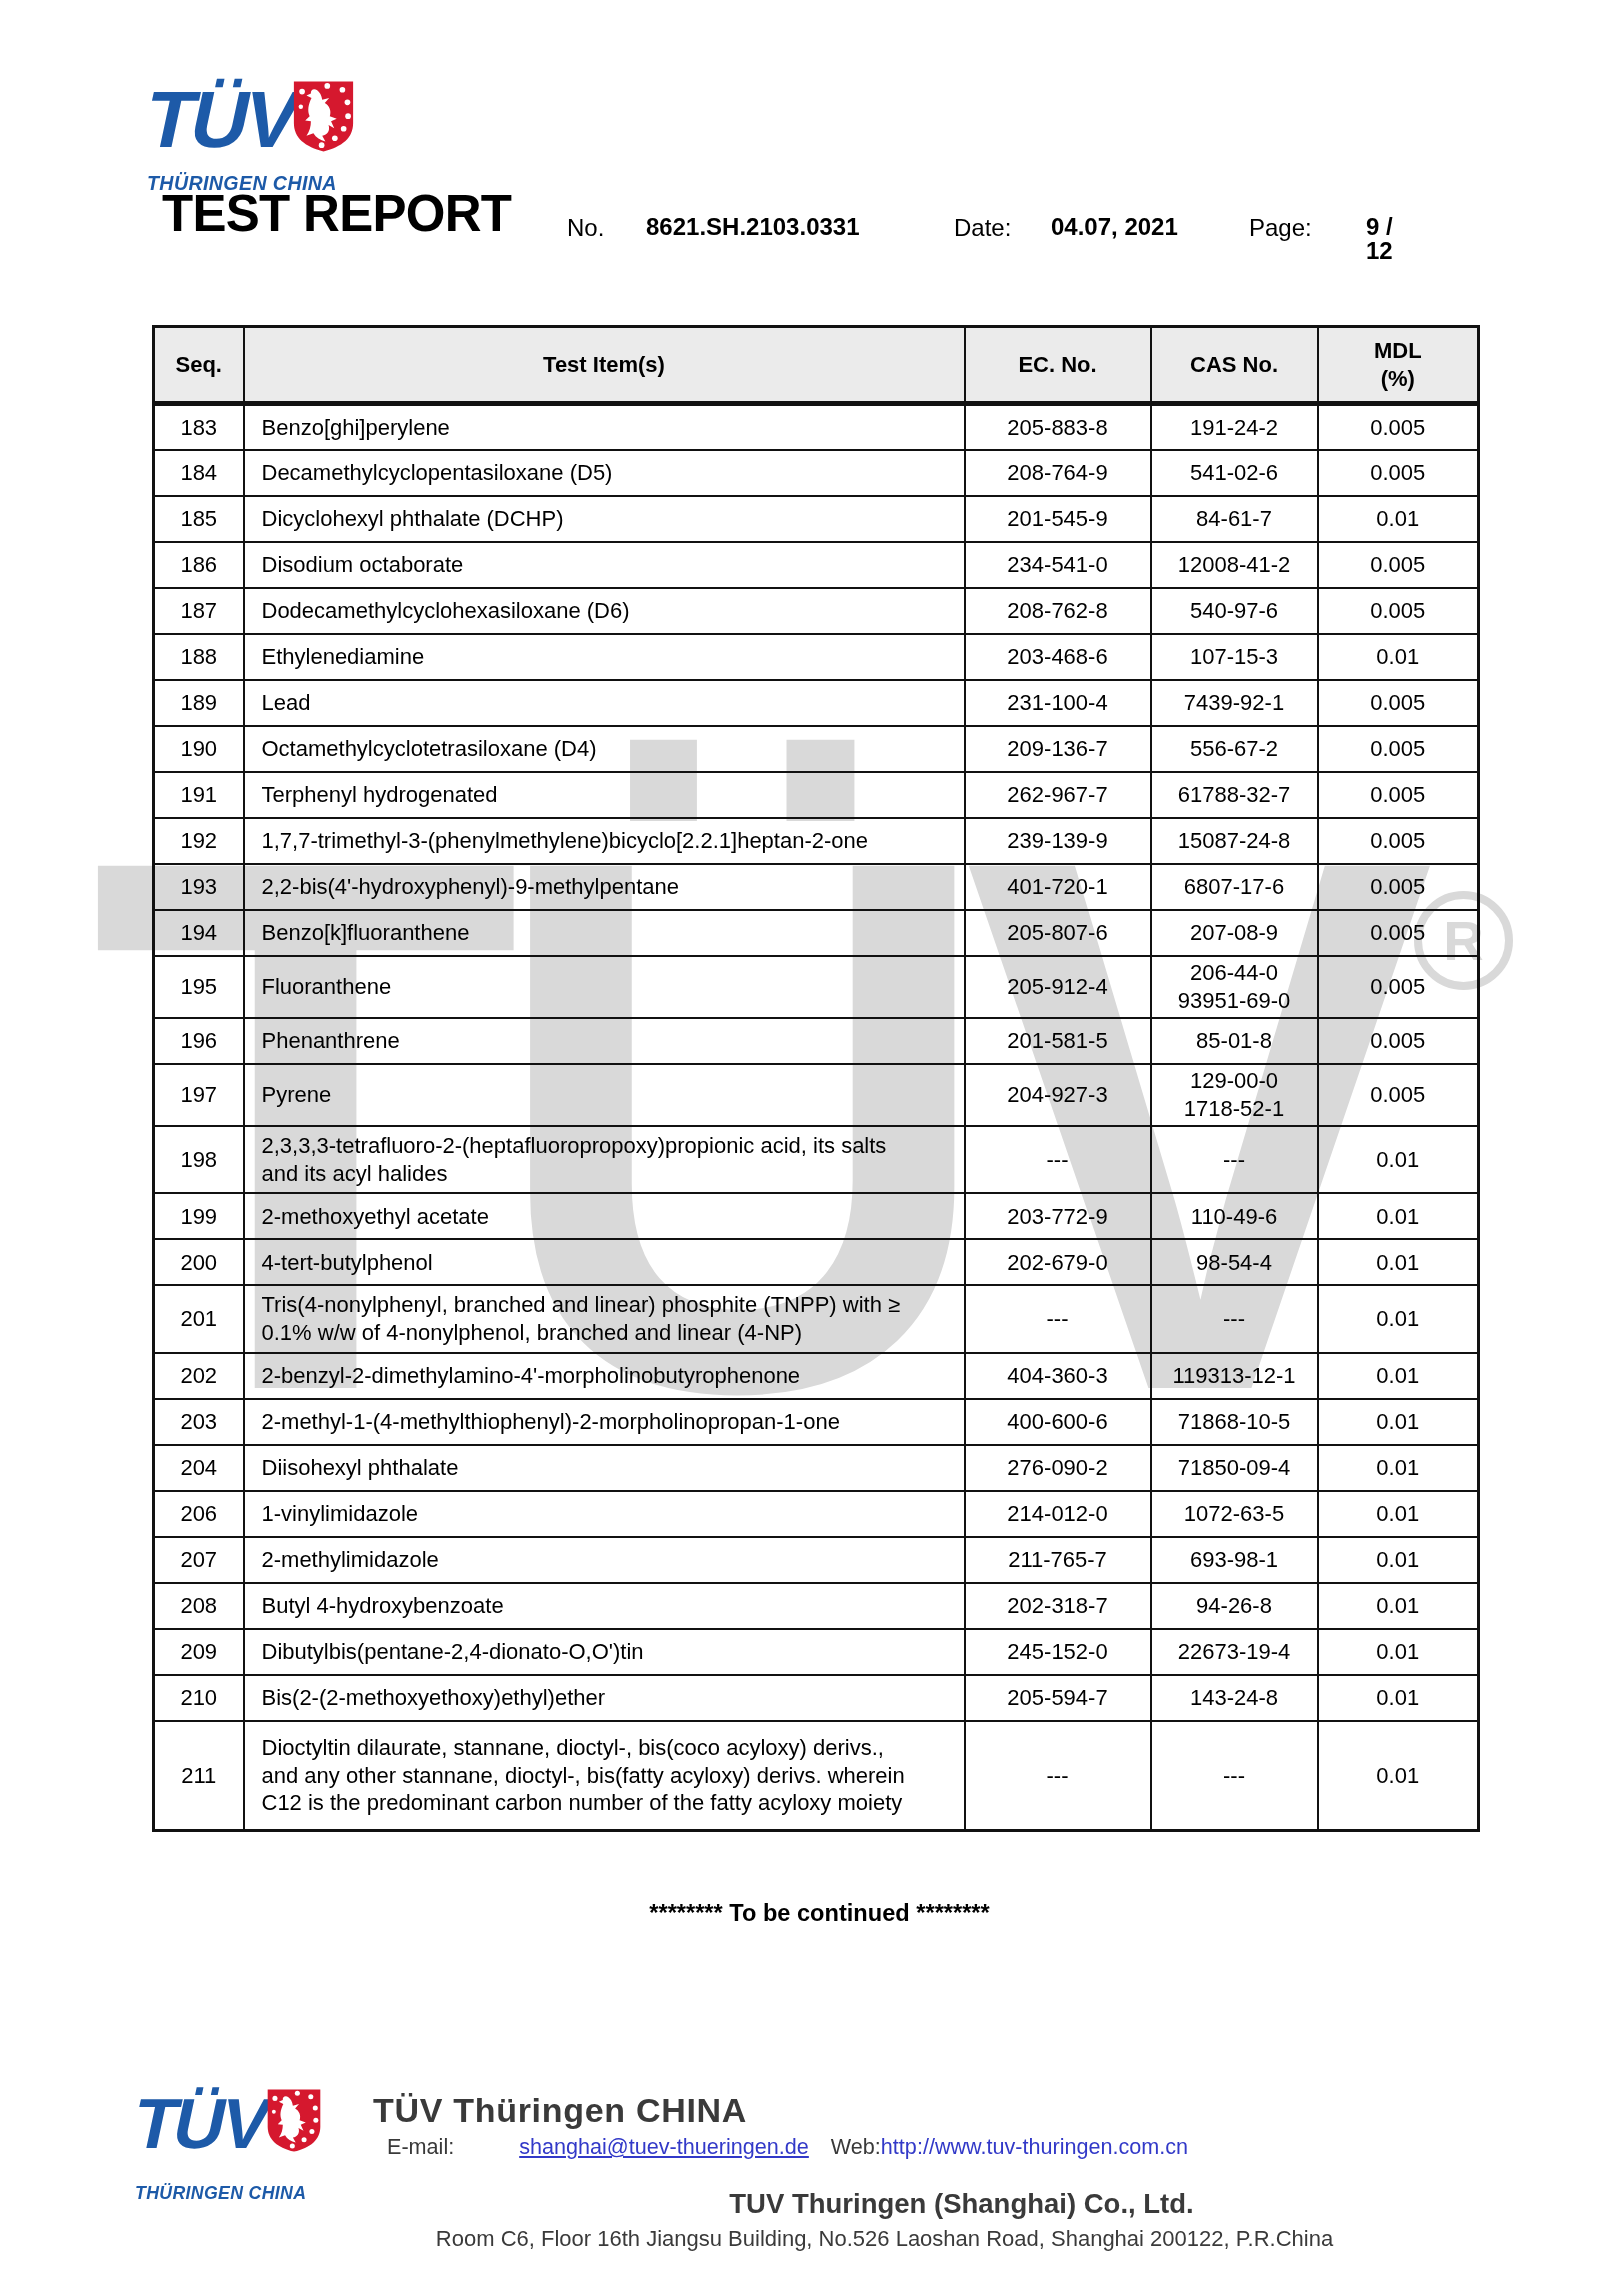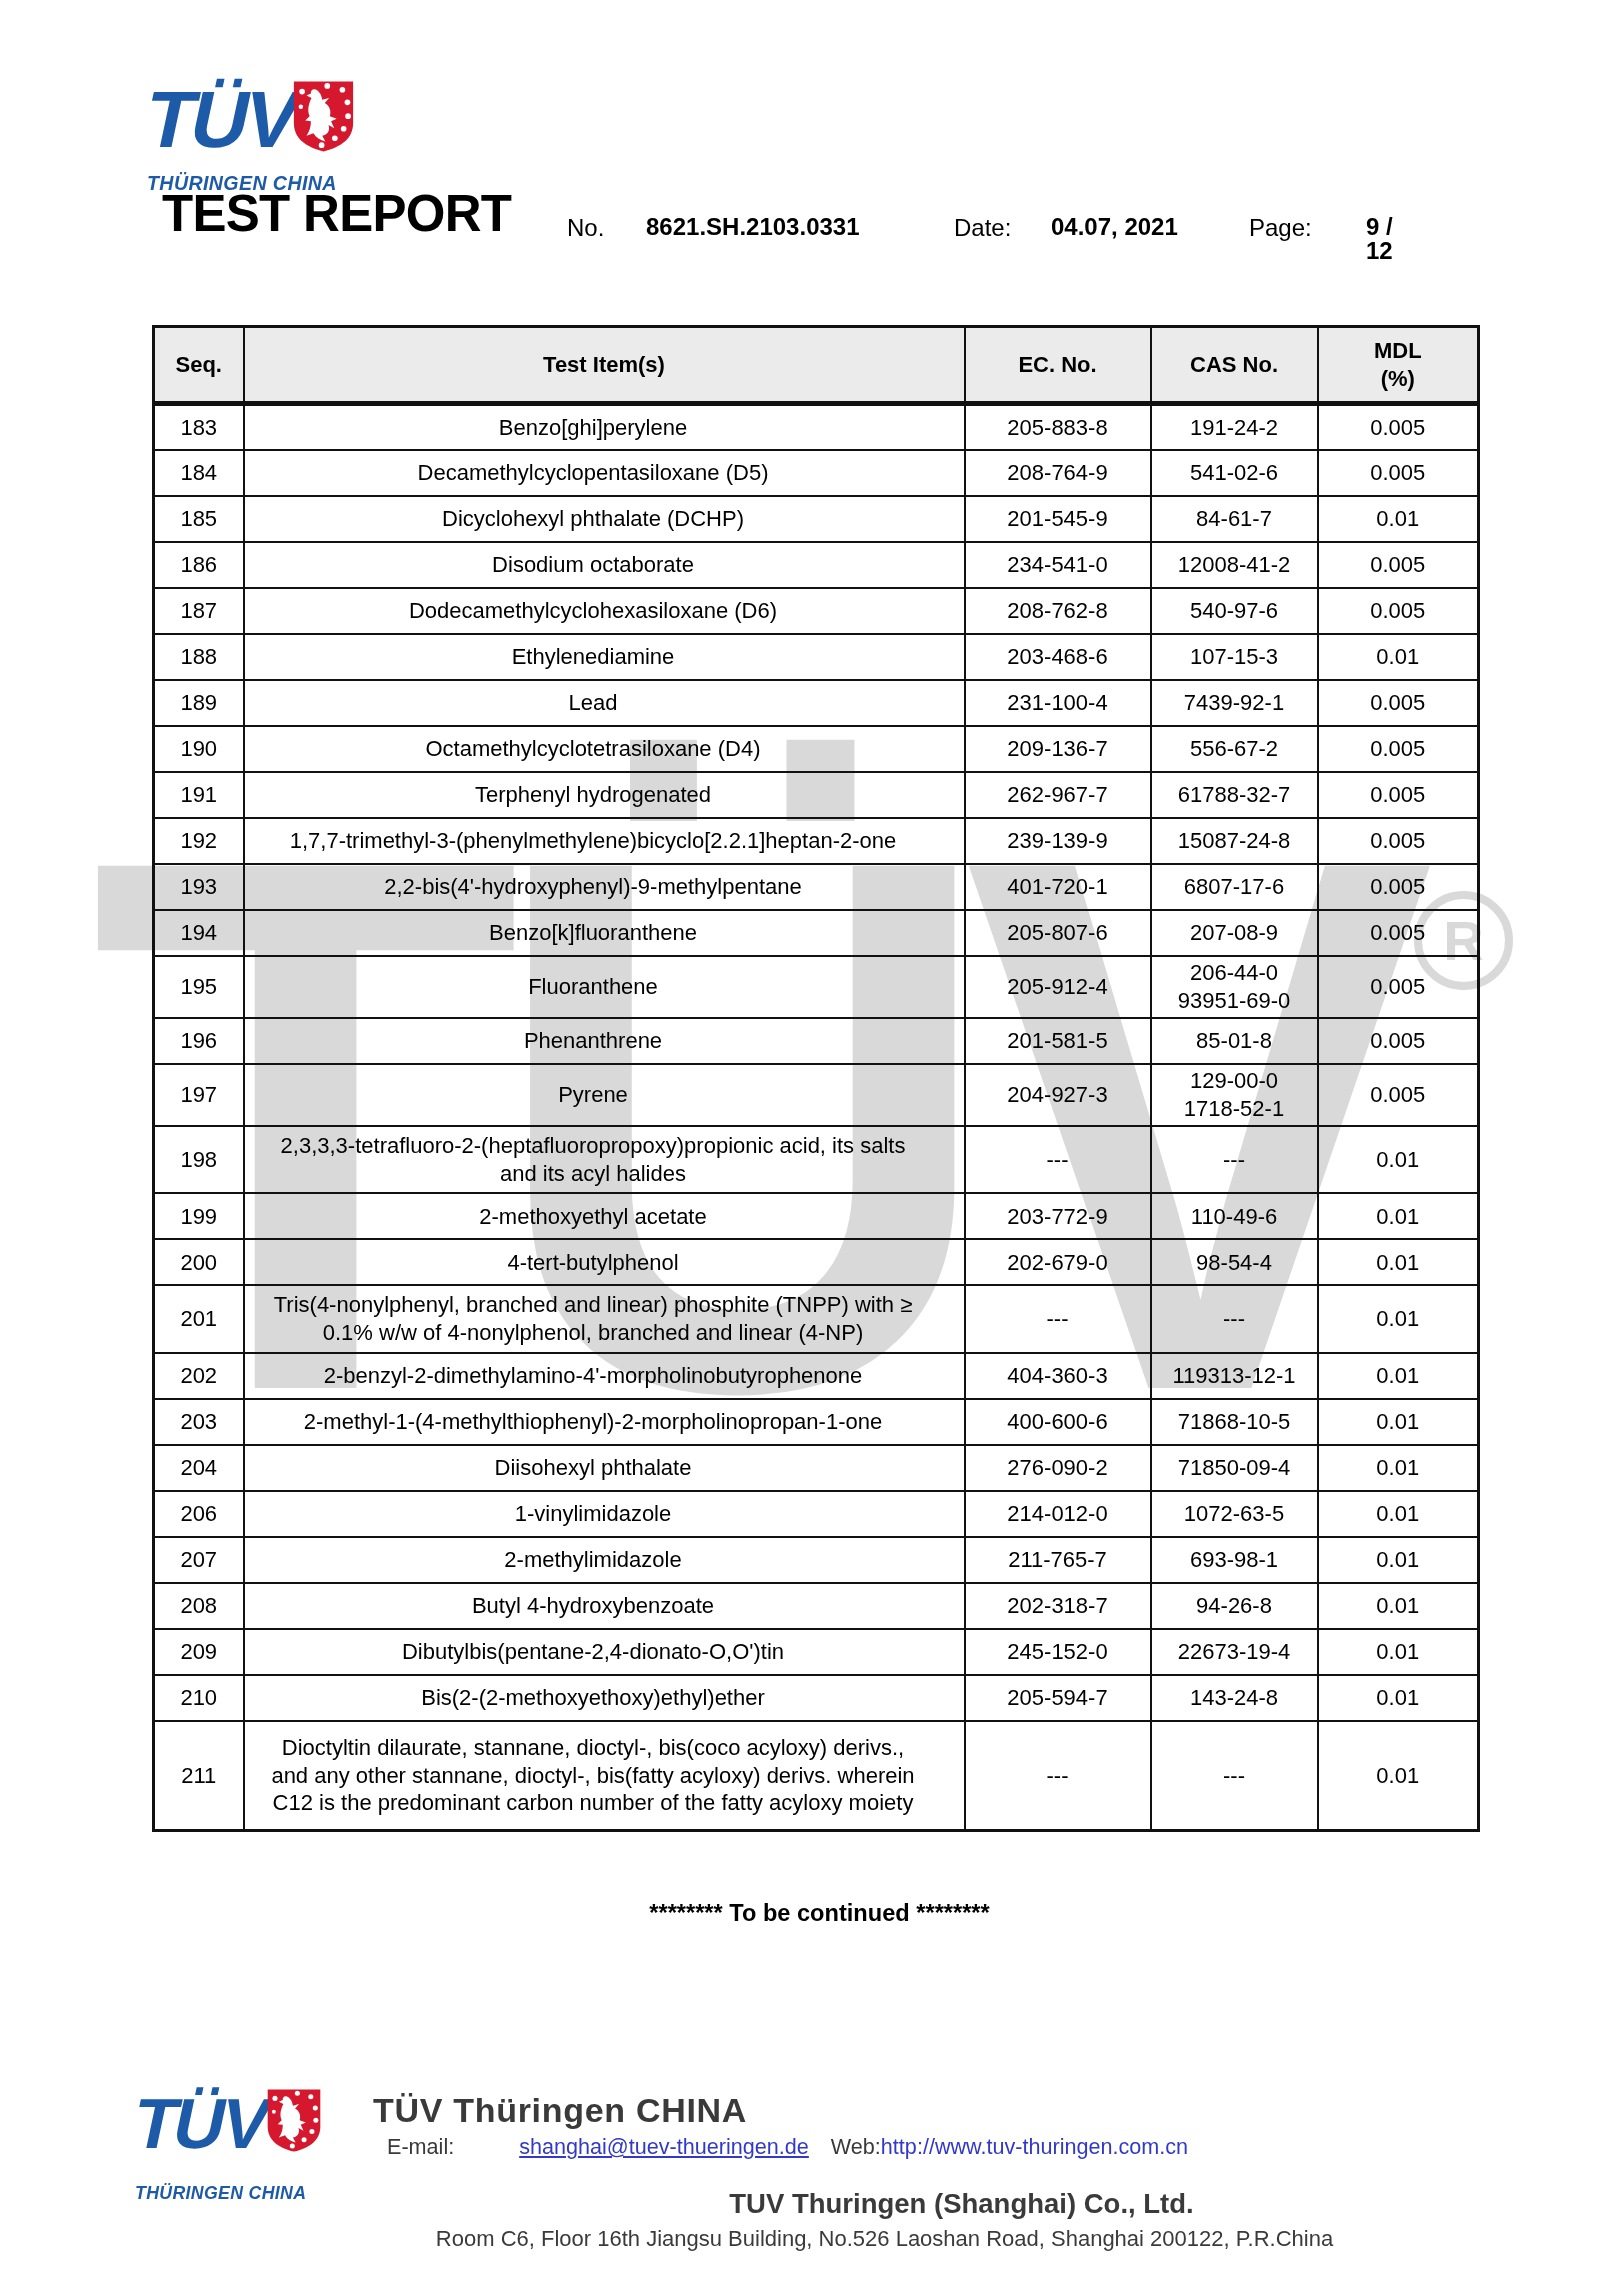--- a/index.html
+++ b/index.html
@@ -101,21 +101,21 @@
     line-height:1.25;
   }
   table.report{border:3.9px solid var(--border);}
   table.report thead th{
     background:var(--hdr-bg);
     font-weight:bold;
     height:77px;
     border-bottom:5.9px solid var(--border);
   }
   table.report td.cell-item{
-    text-align:center;
+    text-align:left;
     padding:5.2px 39px 5.2px 17px;
   }
   table.report td.cell-cas{white-space:pre-line;}
   tr.s{height:46px;}
   tr.d{height:61px;}
   tr.xl{height:110px;}
 
   
   #continued{
     position:absolute;left:8px;top:1900px;width:1623px;

